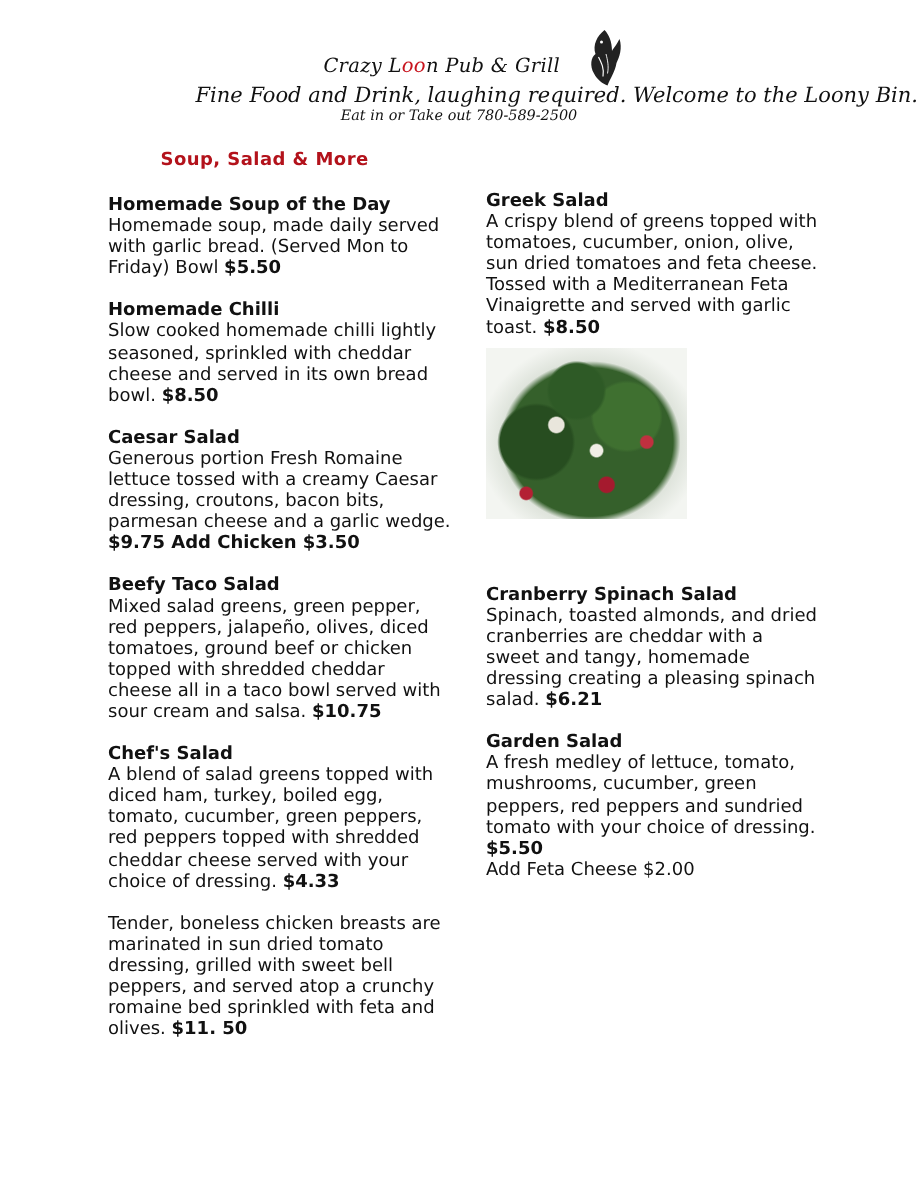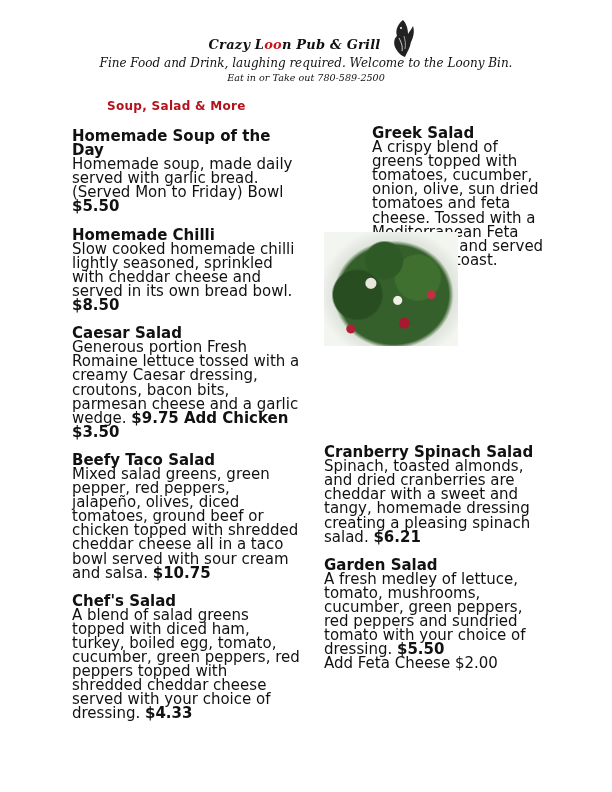--- a/index.html
+++ b/index.html
@@ -4,38 +4,38 @@
   <style>
     html, body { margin: 0; padding: 0; }
     body {
       width: 612px; height: 792px; background: #ffffff; position: relative;
       font-family: "DejaVu Sans", sans-serif; color: #111;
       overflow: hidden;
     }
     .header { position: absolute; left: 0; top: 0; width: 612px; }
     .brand {
       position: absolute; left: 0; width: 589px; top: 37px; text-align: center;
-      font-family: "DejaVu Serif", serif; font-style: italic; font-weight: bold;
+      font-family: "DejaVu Serif", serif; font-style: italic; font-weight: normal;
       font-size: 13px; letter-spacing: 0.2px;
     }
     .brand .oo { color: #c8141e; }
     .tagline {
-      position: absolute; left: 0; width: 612px; top: 56px; text-align: center;
-      font-family: "DejaVu Serif", serif; font-style: italic; font-size: 12px;
+      position: absolute; left: 0; width: 612px; top: 56px; text-align: right;
+      font-family: "DejaVu Serif", serif; font-style: italic; font-size: 14px;
     }
     .contact {
       position: absolute; left: 0; width: 612px; top: 72px; text-align: center;
       font-family: "DejaVu Serif", serif; font-style: italic; font-size: 9.6px;
     }
     .bird { position: absolute; left: 389px; top: 18px; width: 28px; height: 40px; }
     .section-title {
       position: absolute; left: 72px; top: 99px; color: #b3121b;
       font-size: 12px; font-weight: bold; letter-spacing: 0.3px; margin-left: 35px;
     }
-    .col { position: absolute; font-size: 15px; line-height: 14.1px; }
+    .col { position: absolute; font-size: 12px; line-height: 14.1px; }
     .col.left { left: 72px; top: 129px; width: 230px; }
     .col.right { left: 324px; top: 126px; width: 222px; }
     .item { margin-bottom: 14px; }
     .item-name { font-weight: bold; }
     .item-desc { }
     .price { font-weight: bold; }
     .photo {
       position: absolute; left: 324px; top: 232px; width: 134px; height: 114px;
       background:
         radial-gradient(circle at 20% 85%, #b32033 0 4px, transparent 5px),
@@ -83,25 +83,26 @@
   </div>
   <div class="item">
     <div class="item-name">Beefy Taco Salad</div>
     <div class="item-desc"><span>Mixed salad greens, green pepper, red peppers, jalapeño, olives, diced tomatoes, ground beef or chicken topped with shredded cheddar cheese all in a taco bowl served with sour cream and salsa. </span><span class="price">$10.75</span></div>
   </div>
   <div class="item">
     <div class="item-name">Chef's Salad</div>
     <div class="item-desc"><span>A blend of salad greens topped with diced ham, turkey, boiled egg, tomato, cucumber, green peppers, red peppers topped with shredded cheddar cheese served with your choice of dressing. </span><span class="price">$4.33</span></div>
   </div>
   <div class="item">
+    <div class="item-desc"><span>Tender, boneless chicken breasts are marinated in sun dried tomato dressing, grilled with sweet bell peppers, and served atop a crunchy romaine bed sprinkled with feta and olives. </span><span class="price">$11. 50</span></div>
   </div>
 </div>
 
 <div class="col right">
-  <div class="item" style="margin-bottom:24px;margin-left:48px;">
+  <div class="item" style="margin-bottom:24px;">
     <div class="item-name">Greek Salad</div>
     <div class="item-desc"><span>A crispy blend of greens topped with tomatoes, cucumber, onion, olive, sun dried tomatoes and feta cheese.  Tossed with a Mediterranean Feta Vinaigrette and served with garlic toast. </span><span class="price">$8.50</span></div>
   </div>
   <div style="height:140px;"></div>
   <div class="item">
     <div class="item-name">Cranberry Spinach Salad</div>
     <div class="item-desc"><span>Spinach, toasted almonds, and dried cranberries are cheddar with a sweet and tangy, homemade dressing creating a pleasing spinach salad.  </span><span class="price">$6.21</span></div>
   </div>
   <div class="item">
     <div class="item-name">Garden Salad</div>

